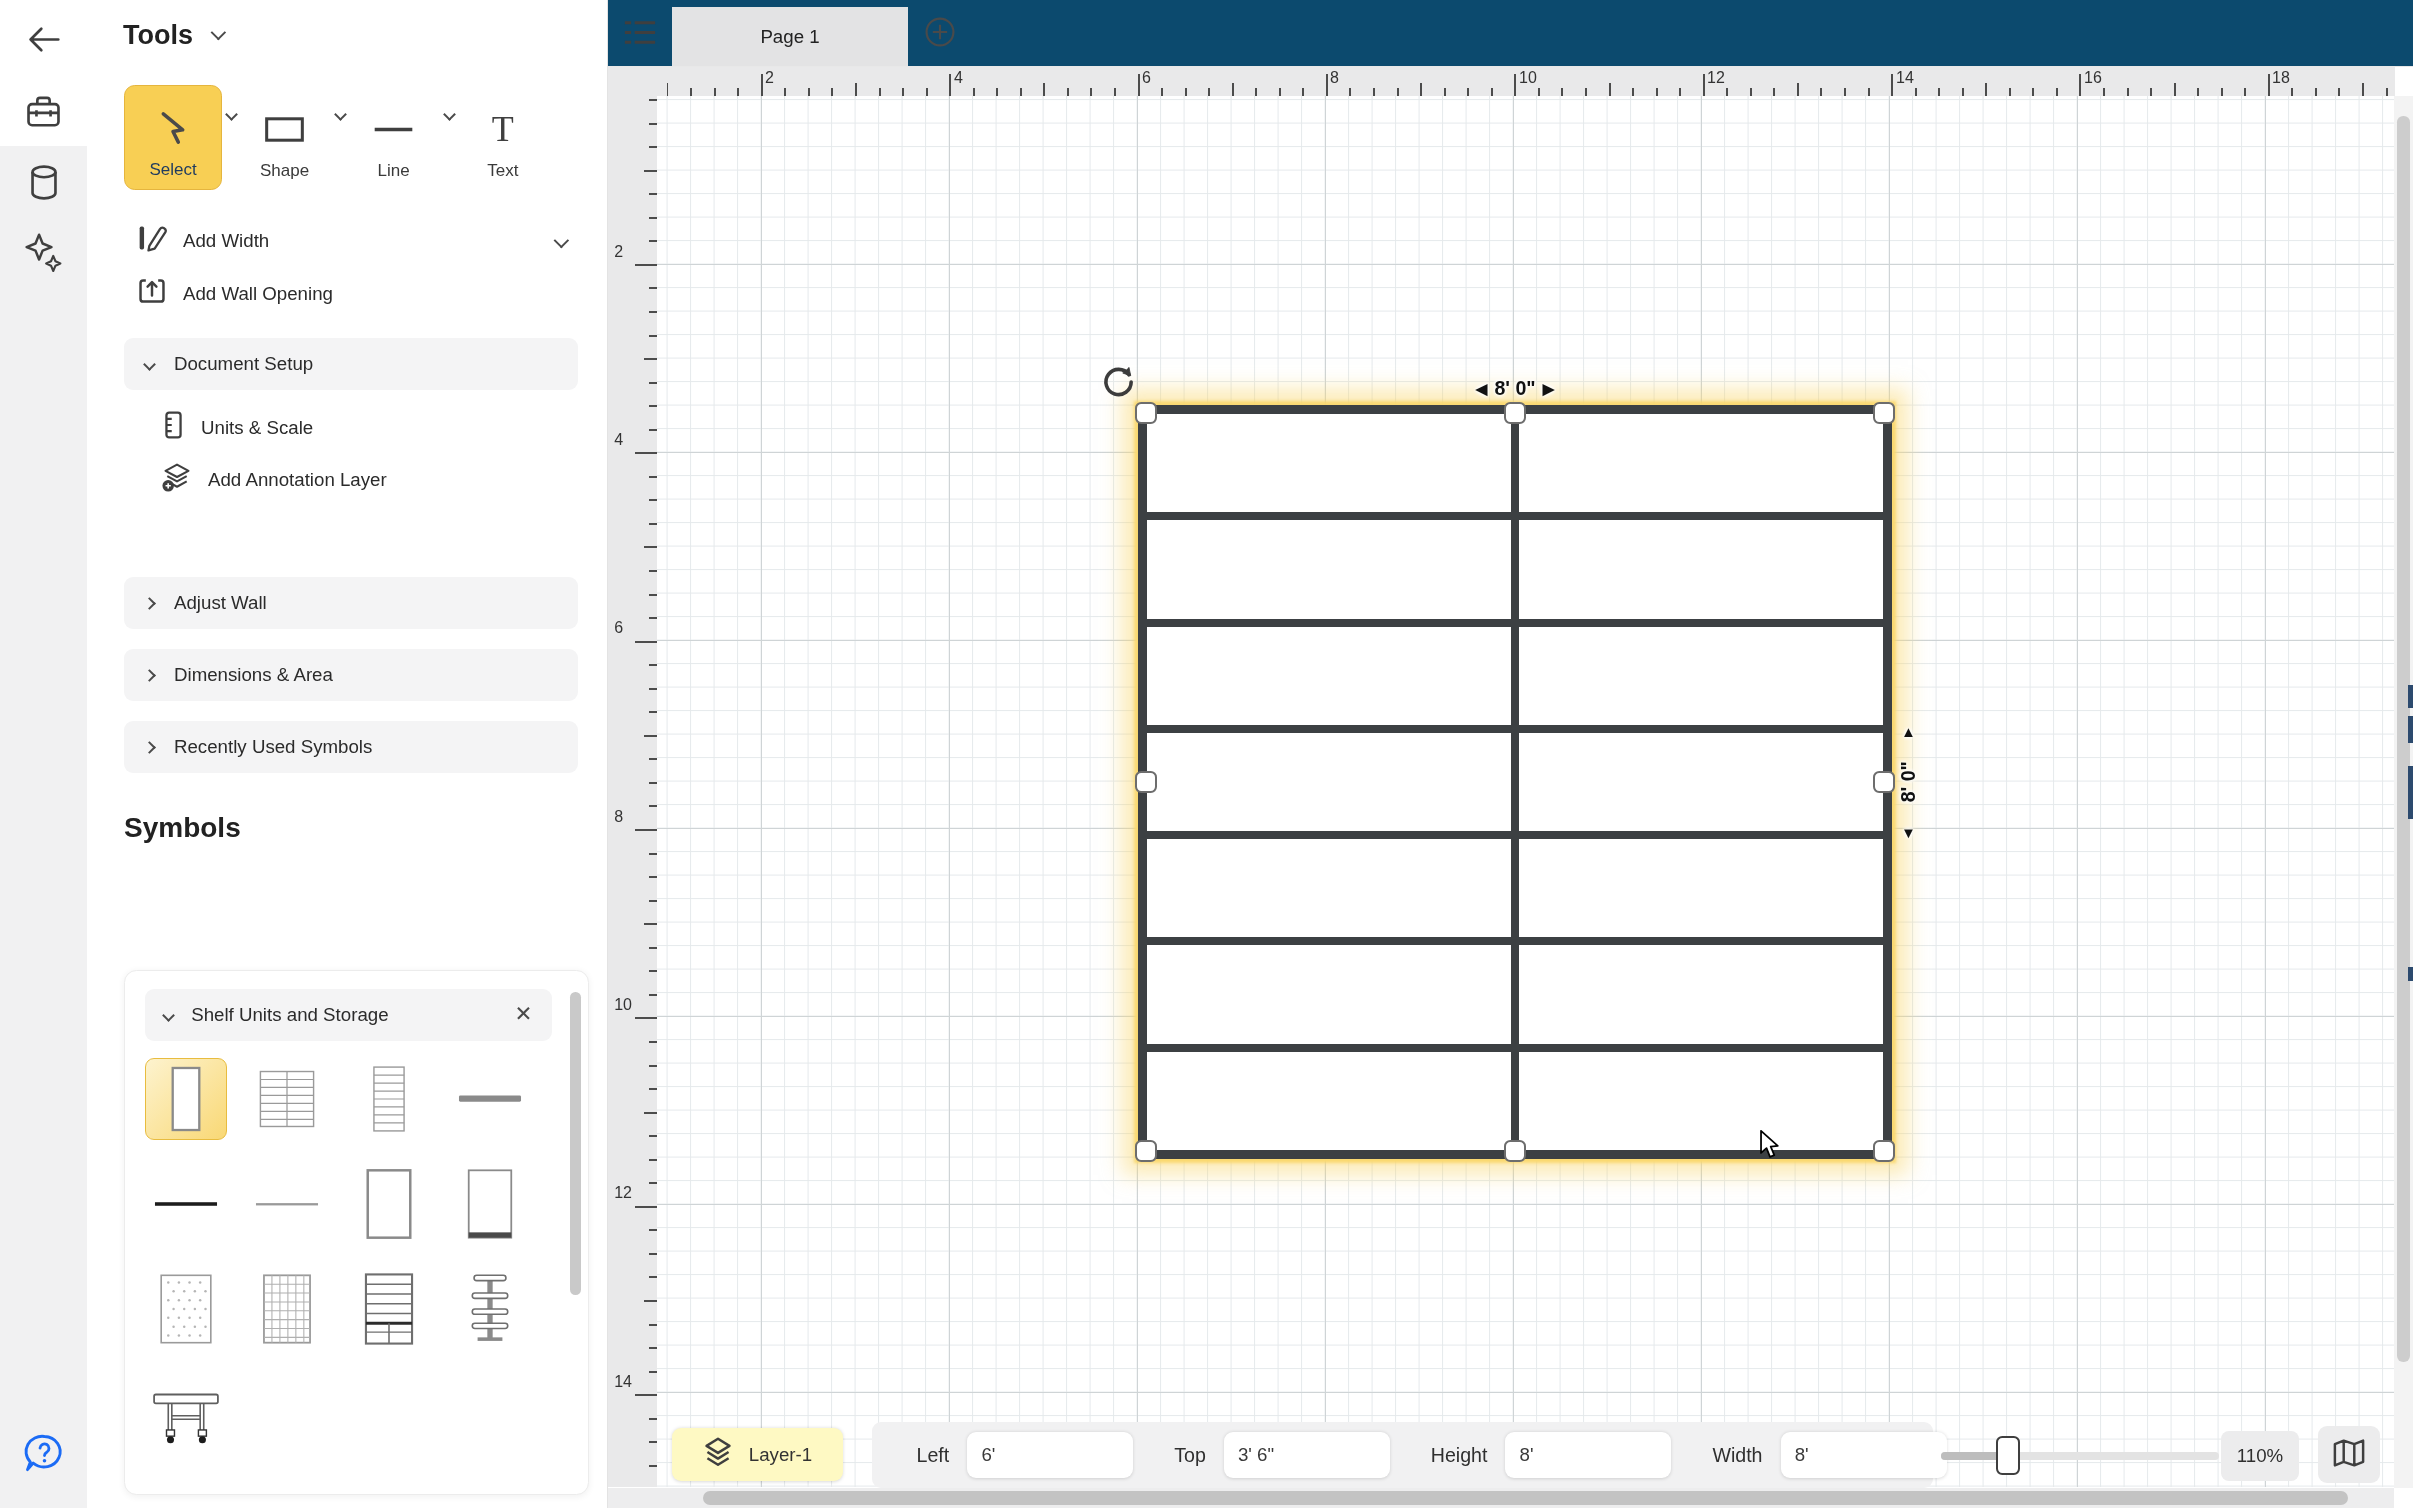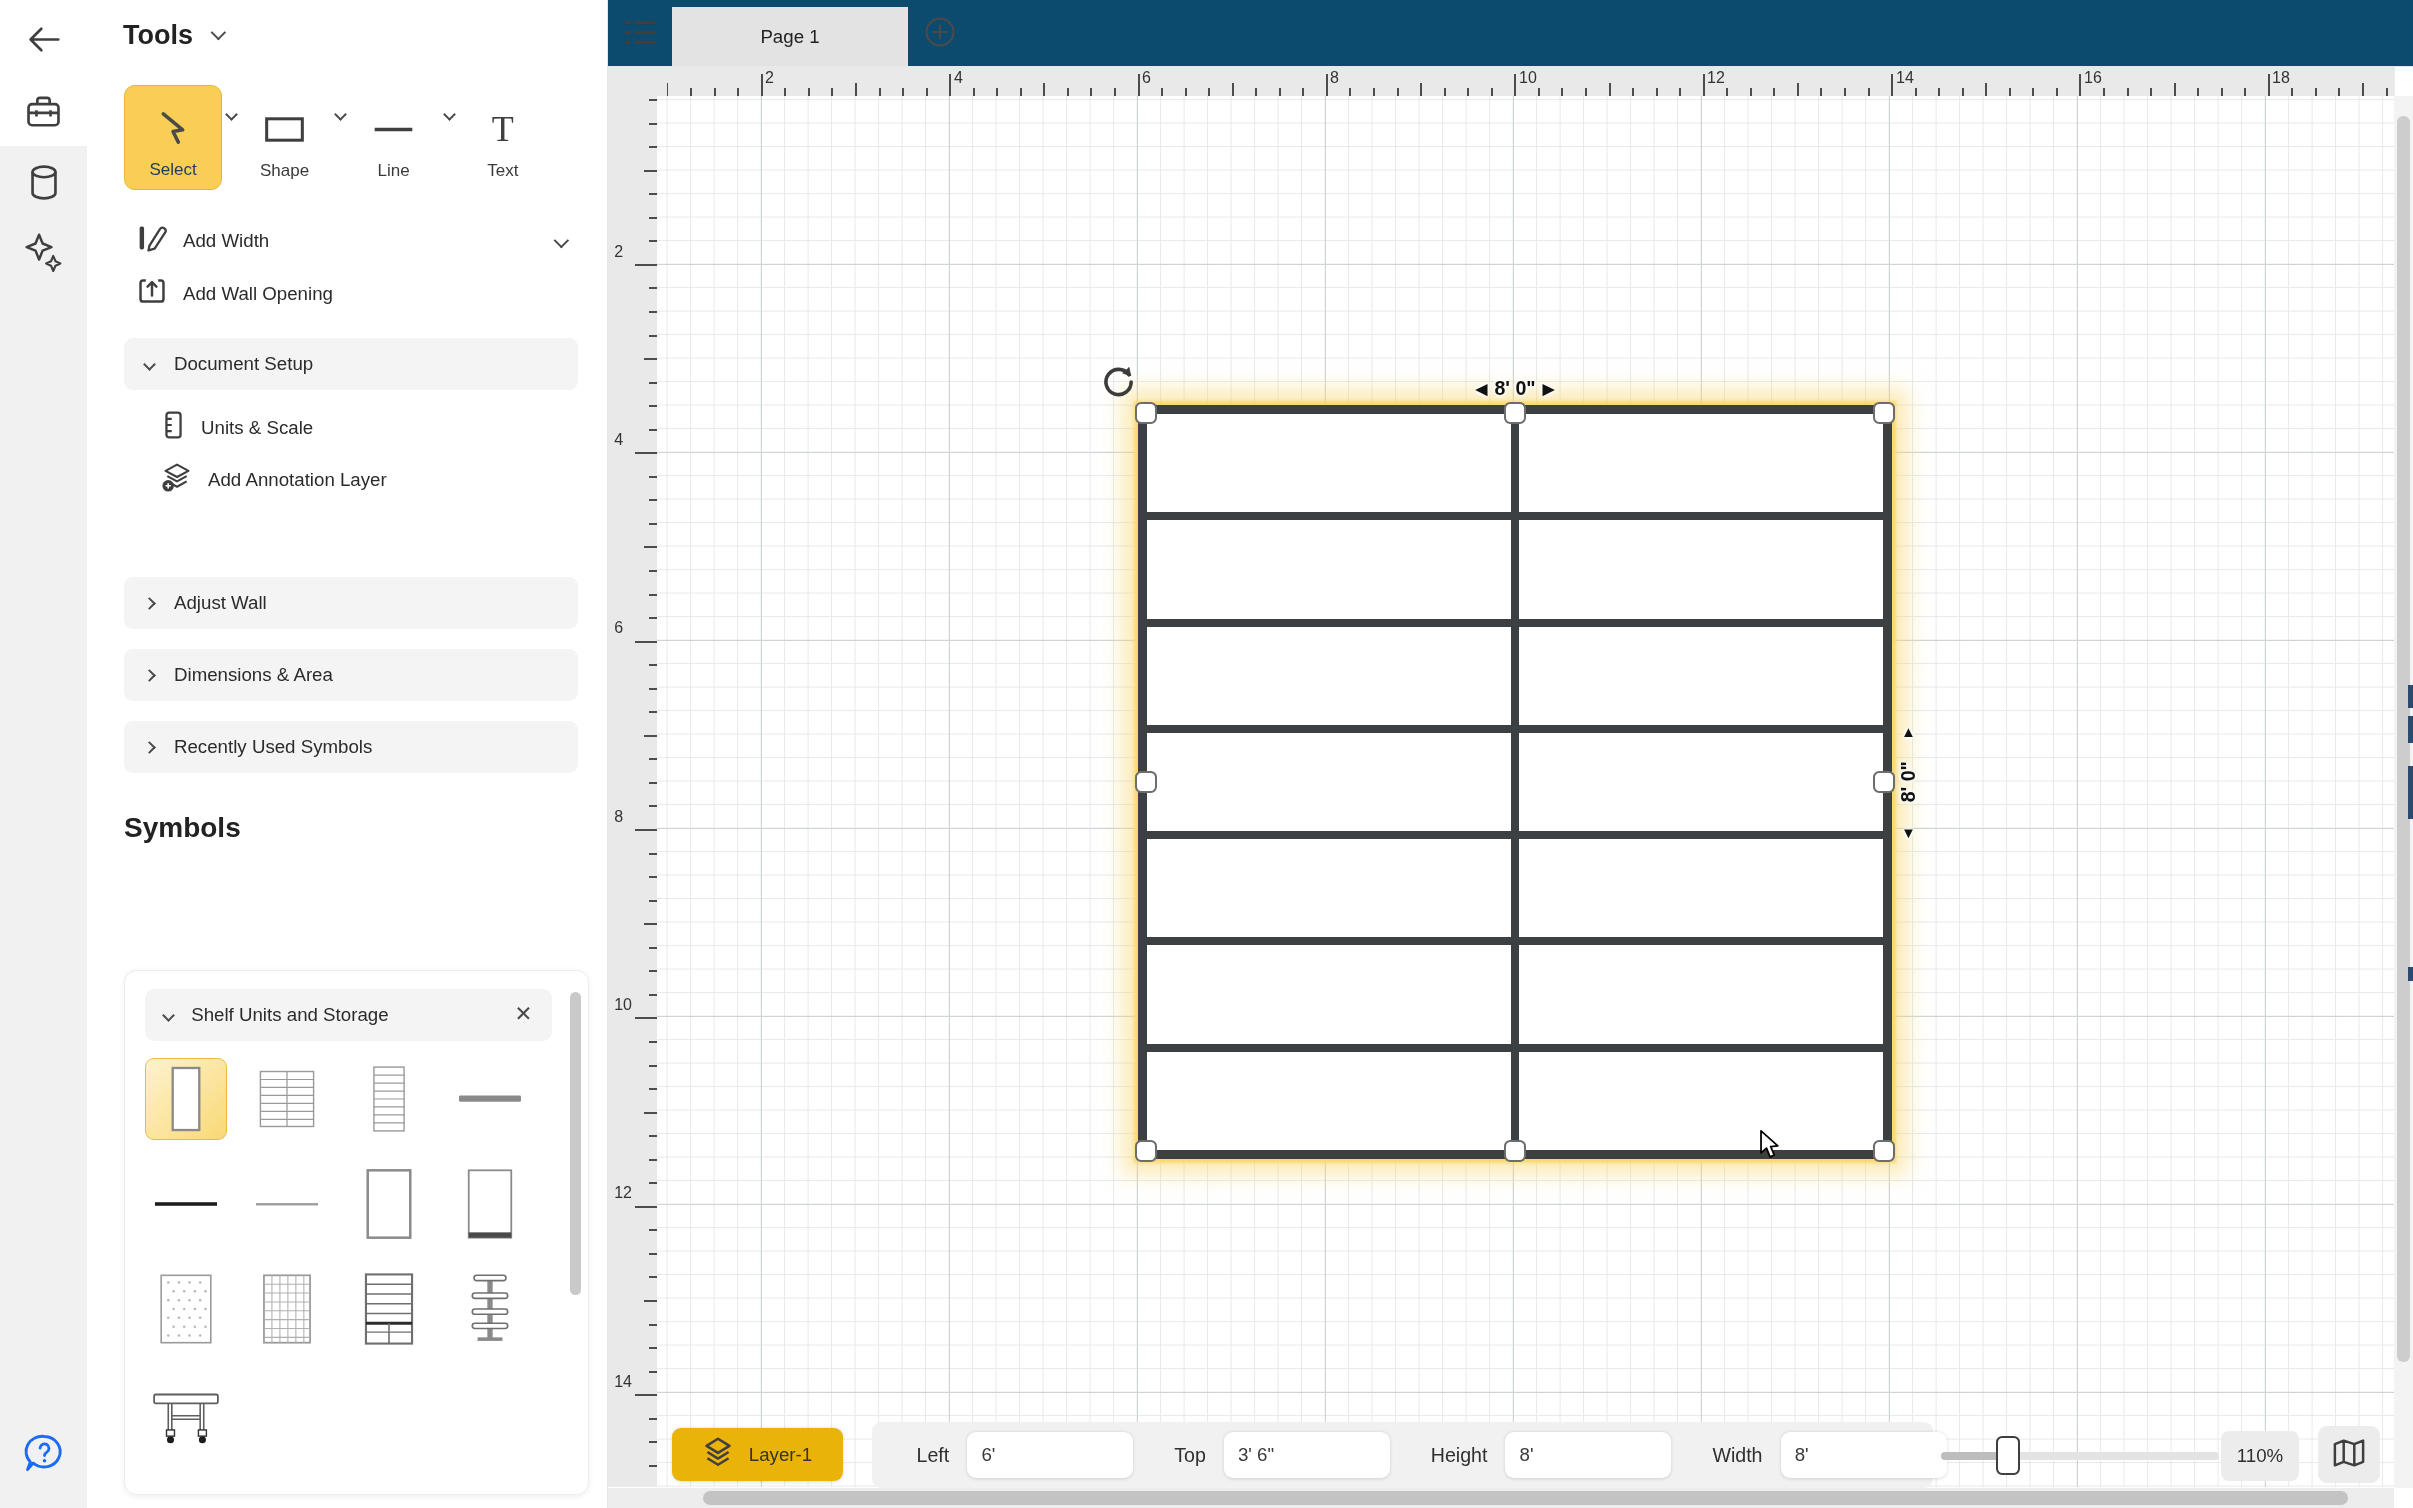--- a/index.html
+++ b/index.html
@@ -100,21 +100,21 @@
   .rotate-handle { position:absolute; left:-46px; top:-50px; cursor:pointer; }
   .dim-top { position:absolute; left:0; right:0; top:-37px; display:flex; justify-content:center; align-items:center; gap:7.1px;
     font-size:19.6px; font-weight:600; color:#111; text-shadow:0 0 4.5px #fff,0 0 4.5px #fff,0 0 4.5px #fff; }
   .dim-arrow { font-size:15px; }
   .dim-right { position:absolute; right:-46px; top:50%; transform:translateY(-50%); display:flex; flex-direction:column; align-items:center; gap:5.3px;
     font-size:19.6px; font-weight:600; color:#111; text-shadow:0 0 4.5px #fff,0 0 4.5px #fff,0 0 4.5px #fff; }
   .dim-right .vtext { transform:rotate(-90deg); white-space:nowrap; padding:25px 0; }
   #cursor { position:absolute; left:1102px; top:1034px; z-index:9; }
 
   
-  .layer-chip { position:absolute; left:64px; top:1428px; width:171px; height:53px; background:#eab308; border-radius:9px;
+  .layer-chip { position:absolute; left:64px; top:1428px; width:171px; height:53px; background:#fef9c3; border-radius:9px;
     box-shadow:0 0.9px 3.6px rgba(0,0,0,.15); display:flex; align-items:center; justify-content:center; gap:16px; font-size:18.7px; color:#333; cursor:pointer; z-index:12; }
   .props-panel { position:absolute; left:264px; top:1422px; width:1061px; height:66px; background:#f1f1f2; border-radius:9px;
     display:flex; align-items:center; padding:0 28.5px; gap:18px; z-index:12; }
   .prop-label { font-size:19.6px; color:#2f2f2f; margin-left:23px; }
   .prop-label:first-child { margin-left:16px; }
   .prop-input { width:166px; height:46px; background:#fff; border:none; outline:none; border-radius:9px;
     box-shadow:0 0.9px 3.6px rgba(0,0,0,.14); padding:0 14.2px; font-size:18.7px; color:#3a3a3a; font-family:"Liberation Sans",sans-serif; }
   .zoom-slider { position:absolute; left:1333px; top:1439px; width:278px; height:32px; z-index:12; cursor:pointer; }
   .slider-track { position:absolute; left:0; top:12.5px; width:100%; height:8px; background:#e3e3e3; border-radius:4.5px; }
   .slider-fill { position:absolute; left:0; top:12.5px; width:62px; height:8px; background:#bdbdbd; border-radius:4.5px; }

